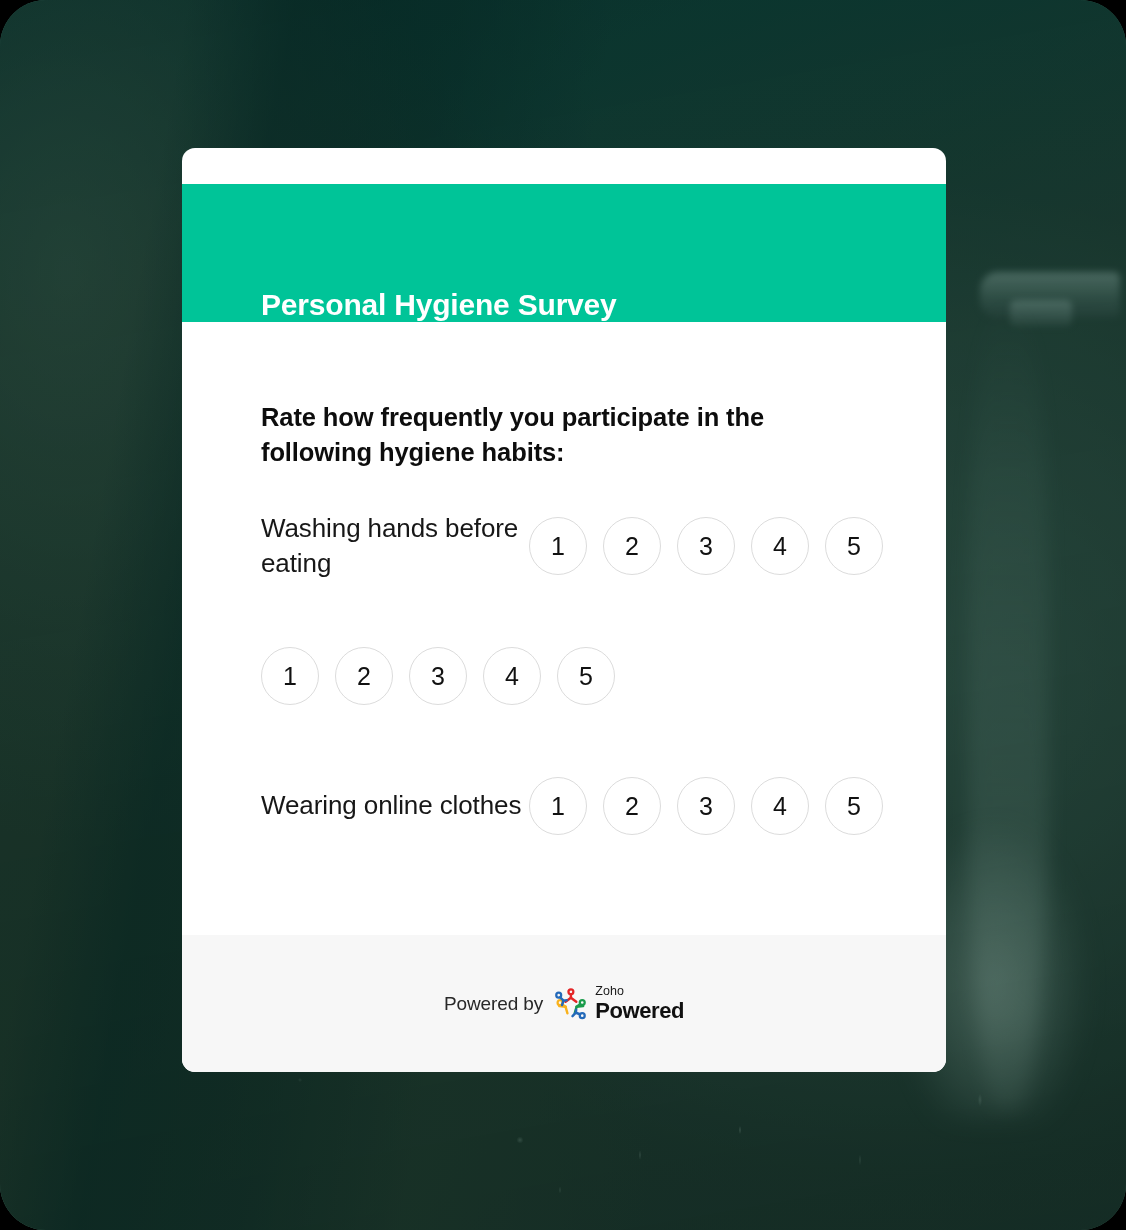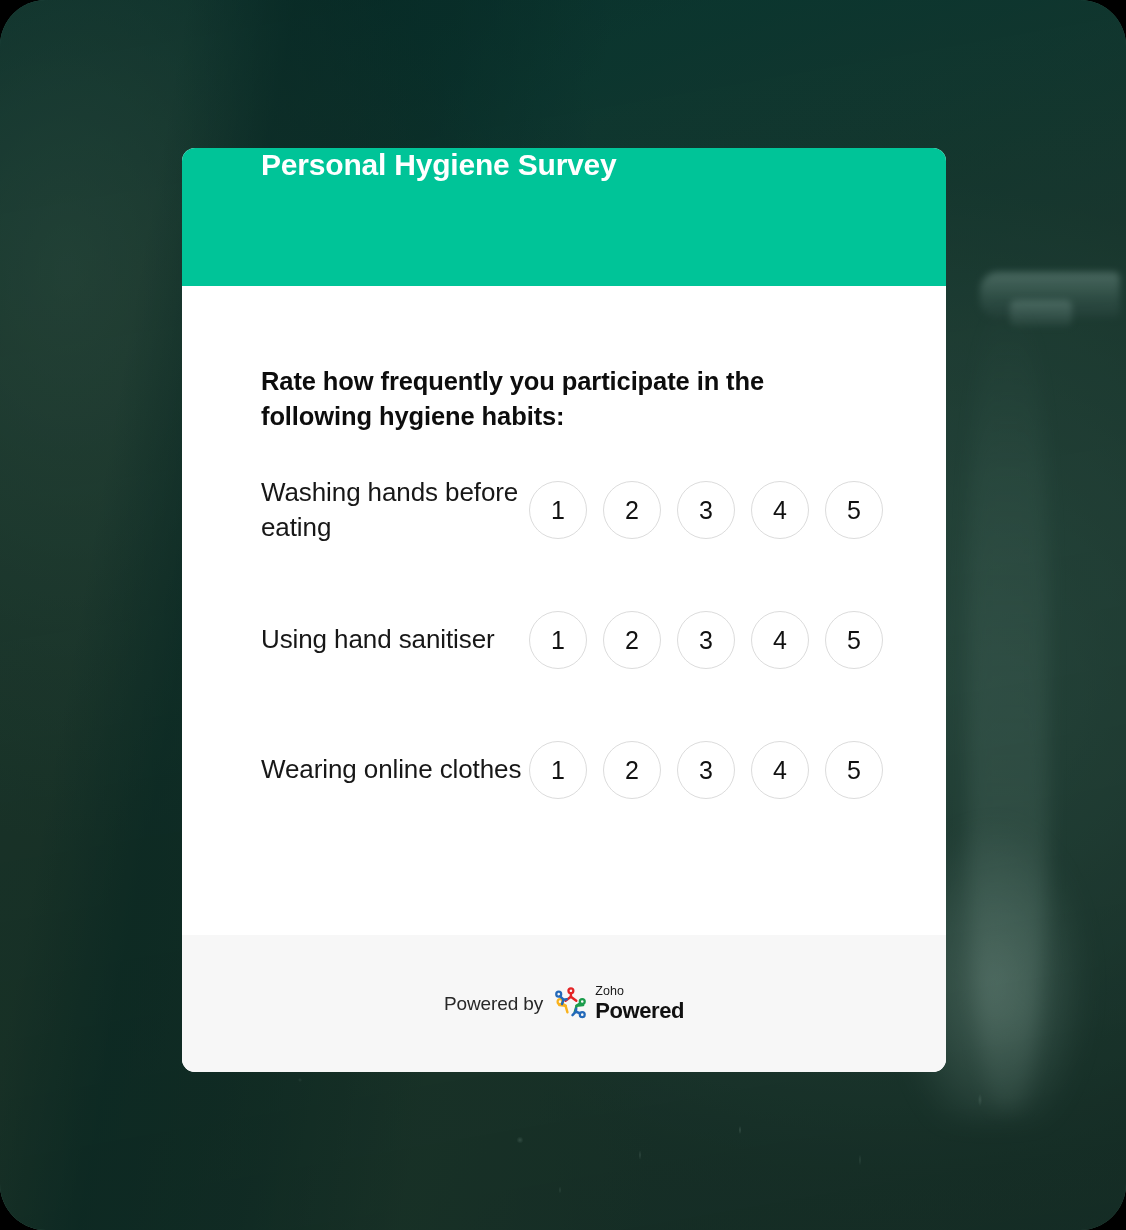--- a/index.html
+++ b/index.html
@@ -110,23 +110,24 @@
     border-radius: 13px;
     overflow: hidden;
     display: flex;
     flex-direction: column;
   }
 
   .card-header {
     height: 138px;
     background: #00c498;
     display: flex;
-    align-items: flex-start;
+    align-items: flex-end;
     padding-left: 79px;
     flex: 0 0 auto;
+    margin-top: 36px;
   }
   .card-title {
     color: #ffffff;
     font-size: 30px;
     font-weight: bold;
     letter-spacing: -0.2px;
   }
 
   .card-body {
     flex: 1 1 auto;
@@ -197,21 +198,21 @@
     align-items: center;
     gap: 9px;
   }
   .powered-text {
     font-size: 19px;
     color: #282828;
     letter-spacing: -0.1px;
   }
   .zoho-lockup {
     display: flex;
-    align-items: center;
+    align-items: flex-end;
     gap: 5px;
   }
   .zoho-mark { width: 38px; height: 34px; display: block; }
   .zoho-words {
     display: flex;
     flex-direction: column;
     line-height: 1;
   }
   .zoho-word {
     font-size: 12.5px;
@@ -262,21 +263,20 @@
         <div class="scale">
           <div class="scale-opt">1</div>
           <div class="scale-opt">2</div>
           <div class="scale-opt">3</div>
           <div class="scale-opt">4</div>
           <div class="scale-opt">5</div>
         </div>
       </div>
 
       <div class="matrix-row">
-        <div class="row-label">Using hand sanitiser</div>
         <div class="scale">
           <div class="scale-opt">1</div>
           <div class="scale-opt">2</div>
           <div class="scale-opt">3</div>
           <div class="scale-opt">4</div>
           <div class="scale-opt">5</div>
         </div>
       </div>
 
       <div class="matrix-row">

